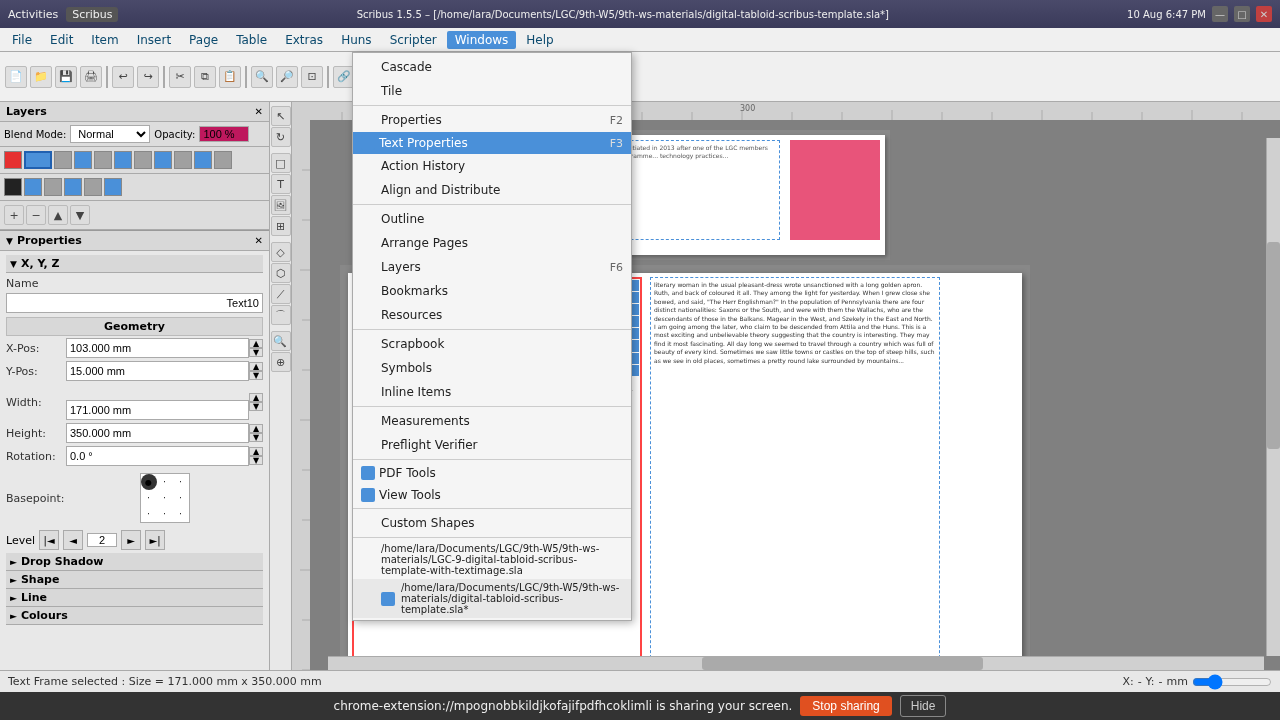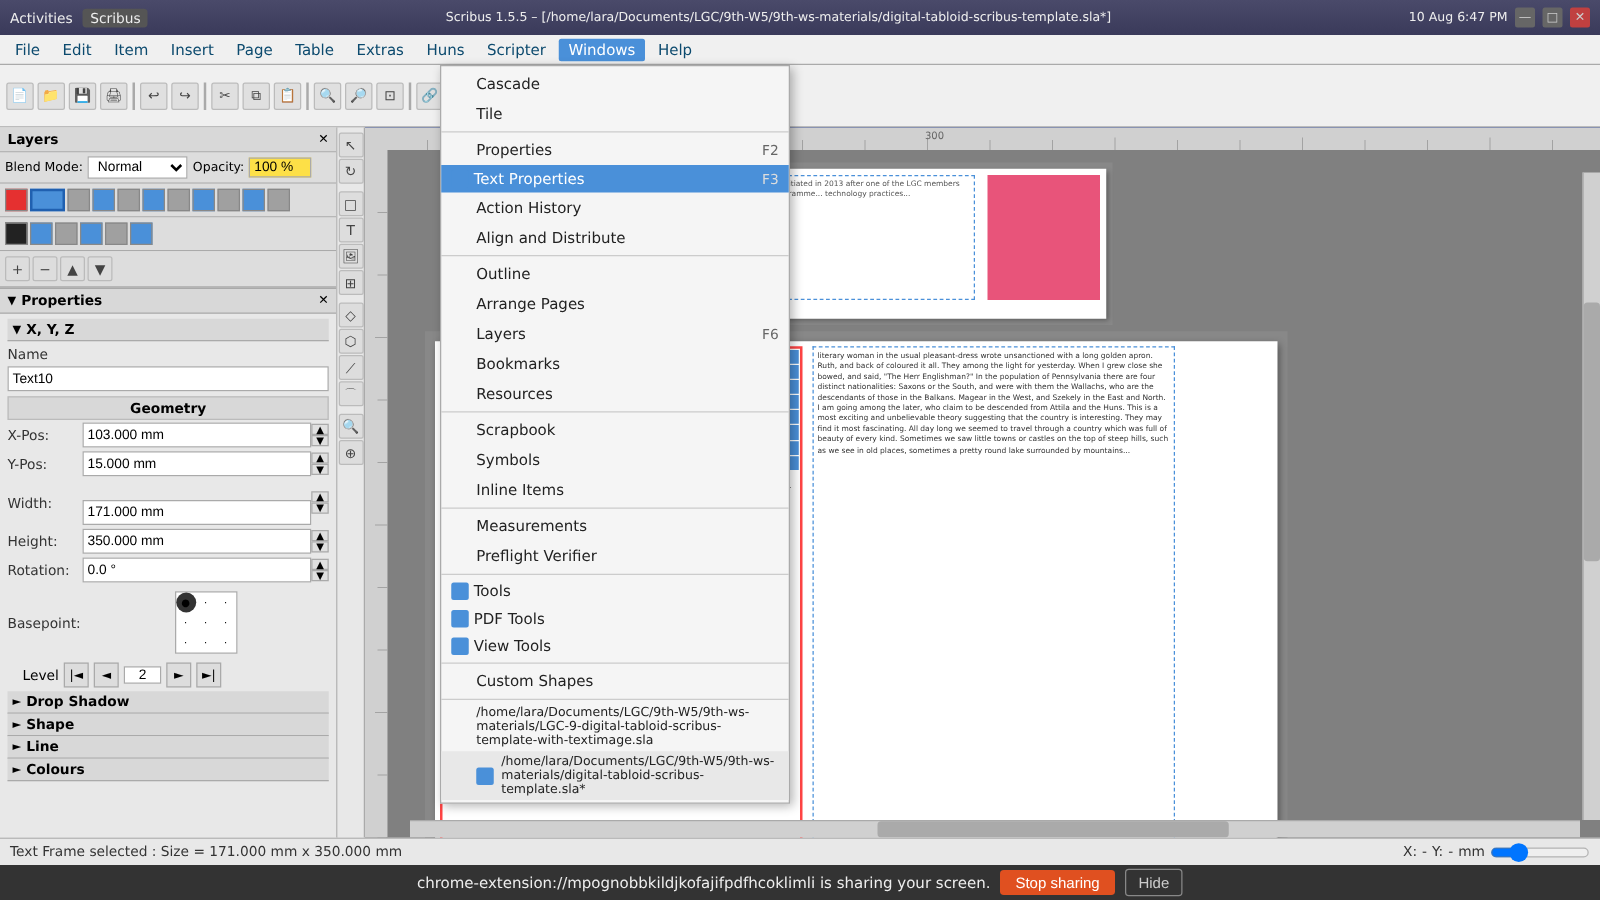--- a/index.html
+++ b/index.html
@@ -109,21 +109,21 @@
       font-size: 11px;
       padding: 1px 3px;
       border: 1px solid #aaa;
       background: #fff;
       width: 80px;
     }
     .layer-opacity {
       font-size: 11px;
       padding: 1px 3px;
       border: 1px solid #aaa;
-      background: #fde047;
+      background: #be185d;
       width: 50px;
     }
     #layer-colors {
       display: flex;
       padding: 4px;
       gap: 2px;
       background: #ddd;
       border-bottom: 1px solid #aaa;
     }
     .color-swatch {
@@ -199,21 +199,21 @@
       margin: 4px auto;
     }
     .bp-dot {
       display: flex; align-items: center; justify-content: center;
       font-size: 8px; cursor: pointer;
     }
     .bp-dot.active { background: #333; border-radius: 50%; }
 
     .level-row {
       display: flex; align-items: center; gap: 4px;
-      font-size: 11px; margin: 3px 12px;
+      font-size: 11px; margin: 3px 0;
     }
     .level-btn {
       width: 20px; height: 20px;
       background: #ddd; border: 1px solid #aaa;
       display: flex; align-items: center; justify-content: center;
       font-size: 10px; cursor: pointer;
     }
 
     .section-toggle {
       display: flex; align-items: center; gap: 4px;
@@ -518,21 +518,21 @@
       <div class="section-toggle">
         <span class="arrow">▼</span>
         <span>X, Y, Z</span>
       </div>
 
       <div class="prop-row" style="margin-top:4px;">
         <span class="prop-label">Name</span>
       </div>
 
       <div class="prop-row">
-        <input class="prop-input" value="Text10" style="width: 100%;">
+        <input class="prop-input" value="Text10" style="width: 100%; text-align: right;">
       </div>
 
       <div style="background:#d8d8d8;text-align:center;padding:2px;font-weight:bold;font-size:11px;margin:4px 0 2px 0;border:1px solid #bbb;">Geometry</div>
 
       <div class="prop-row">
         <span class="prop-label">X-Pos:</span>
         <input class="prop-input" value="103.000 mm" style="width: 120px;">
         <div class="prop-spinner">
           <div class="spin-up">▲</div>
           <div class="spin-down">▼</div>
@@ -828,24 +828,20 @@
     <span class="dd-check"></span>
     <span>Measurements</span>
   </div>
   <div class="dd-item">
     <span class="dd-check"></span>
     <span>Preflight Verifier</span>
   </div>
   <div class="dd-separator"></div>
   <div class="dd-item">
     <span class="dd-check" style="background:#4a90d9;width:14px;height:14px;border-radius:2px;"></span>
-    <span>Tools</span>
-  </div>
-  <div class="dd-item">
-    <span class="dd-check" style="background:#4a90d9;width:14px;height:14px;border-radius:2px;"></span>
     <span>PDF Tools</span>
   </div>
   <div class="dd-item">
     <span class="dd-check" style="background:#4a90d9;width:14px;height:14px;border-radius:2px;"></span>
     <span>View Tools</span>
   </div>
   <div class="dd-separator"></div>
   <div class="dd-item">
     <span class="dd-check"></span>
     <span>Custom Shapes</span>

